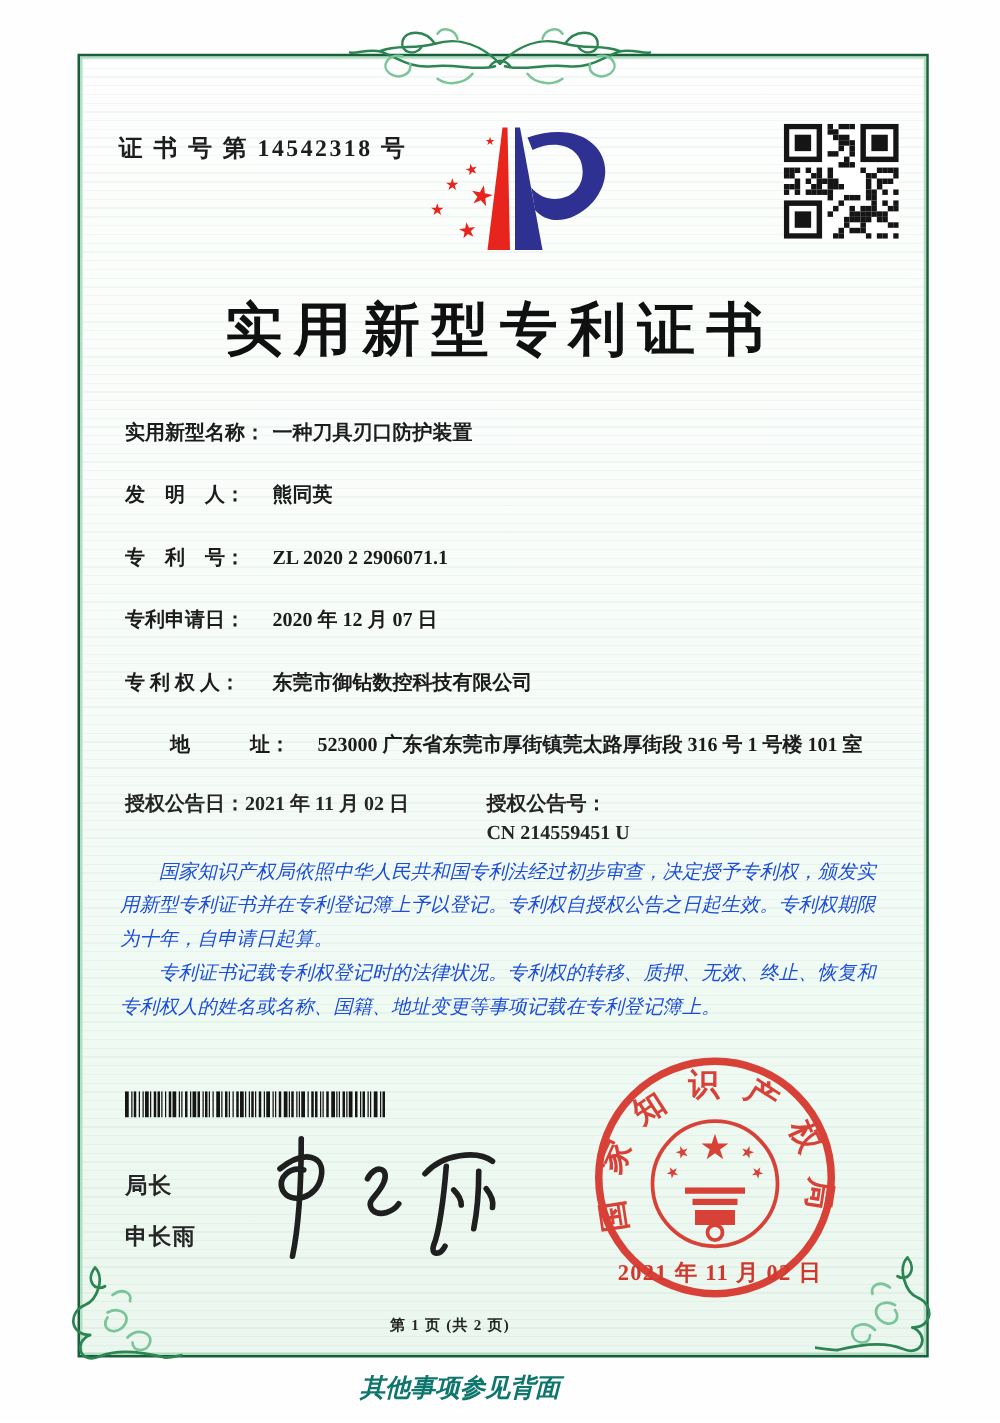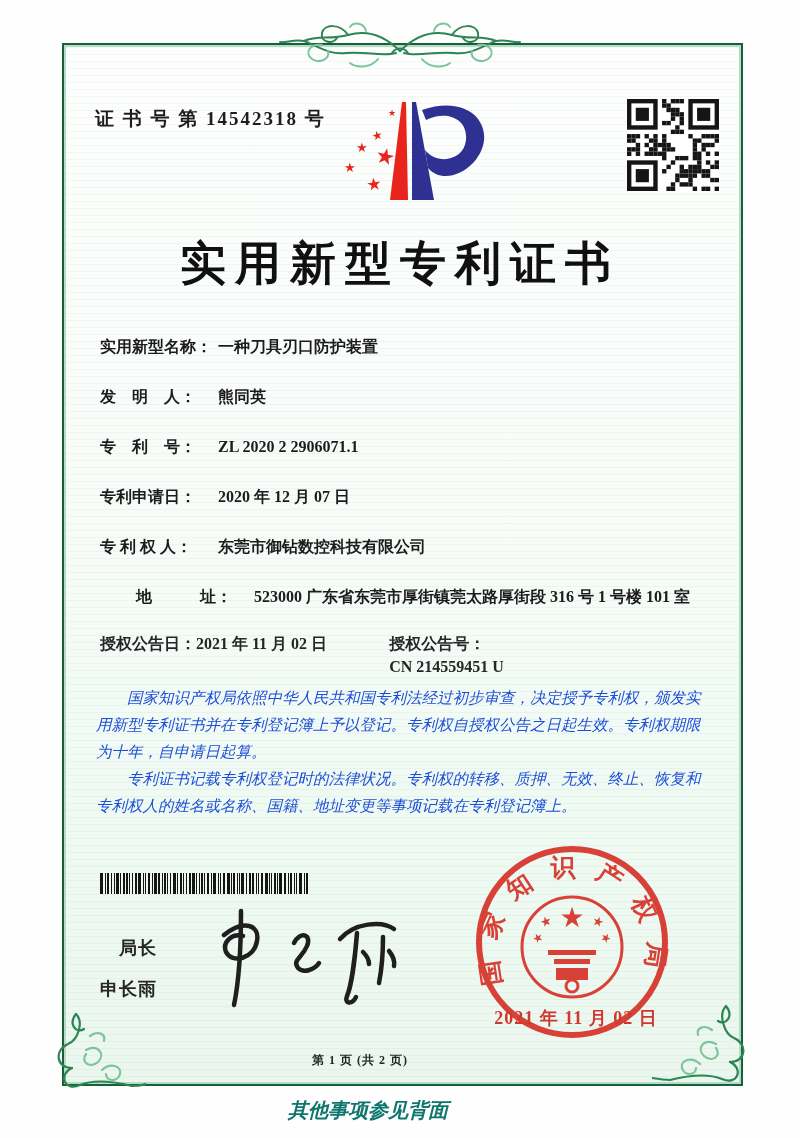--- a/index.html
+++ b/index.html
@@ -58,21 +58,21 @@
     color:#1d4ed8;
     margin-top:12px;
   }
   .paragraphs p { text-indent:2em; }
 
   
   .barcode { position:absolute; left:100px; top:873px; width:212px; height:21px; }
   .barcode svg { width:100%; height:100%; }
 
   .officer { position:absolute; left:100px; top:936px; font-size:18px; font-weight:600; }
-  .officer .line { margin-bottom:17px; letter-spacing:1px;text-align:right; }
+  .officer .line { margin-bottom:17px; letter-spacing:1px; }
 
   .signature { position:absolute; left:196px; top:903px; width:212px; height:112px; }
   .signature svg { width:100%; height:100%; }
 
   .seal { position:absolute; left:460px; top:836px; width:232px; height:232px; opacity:0.93; }
   .seal svg.ring { position:absolute; left:12px; top:6px; width:200px; height:200px; }
   .seal .seal-date {
     position:absolute; left:0; top:170px; width:100%; text-align:center;
     color:#cf2a20; font-size:18px; font-weight:bold; letter-spacing:1px;
     white-space:nowrap;

